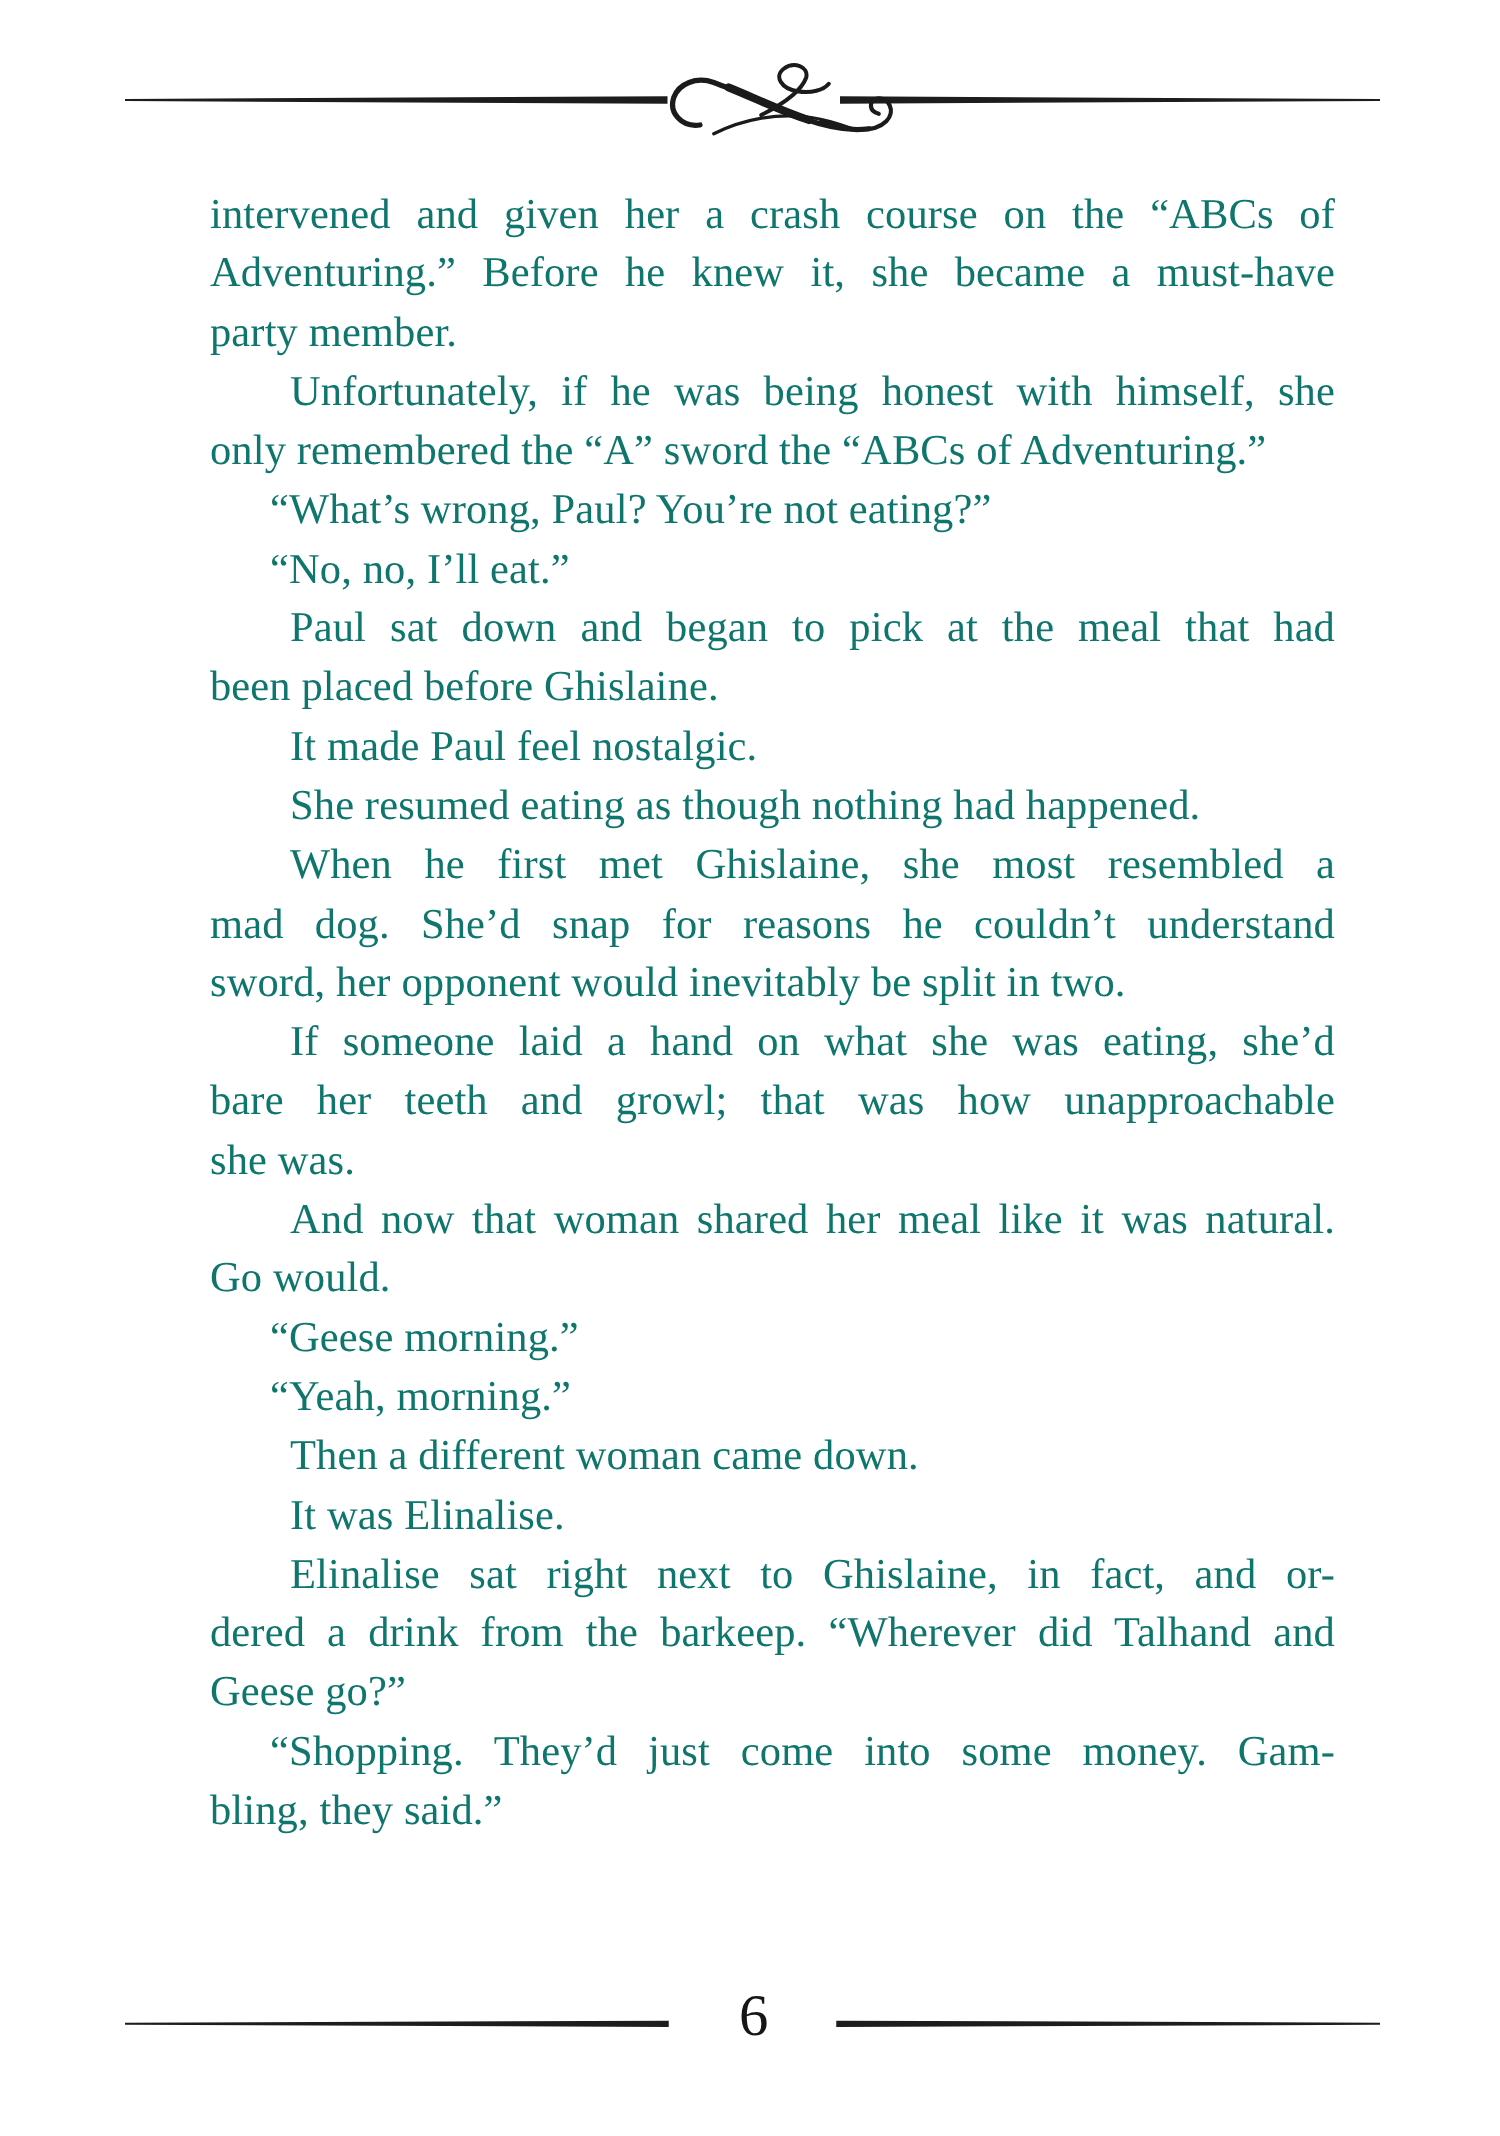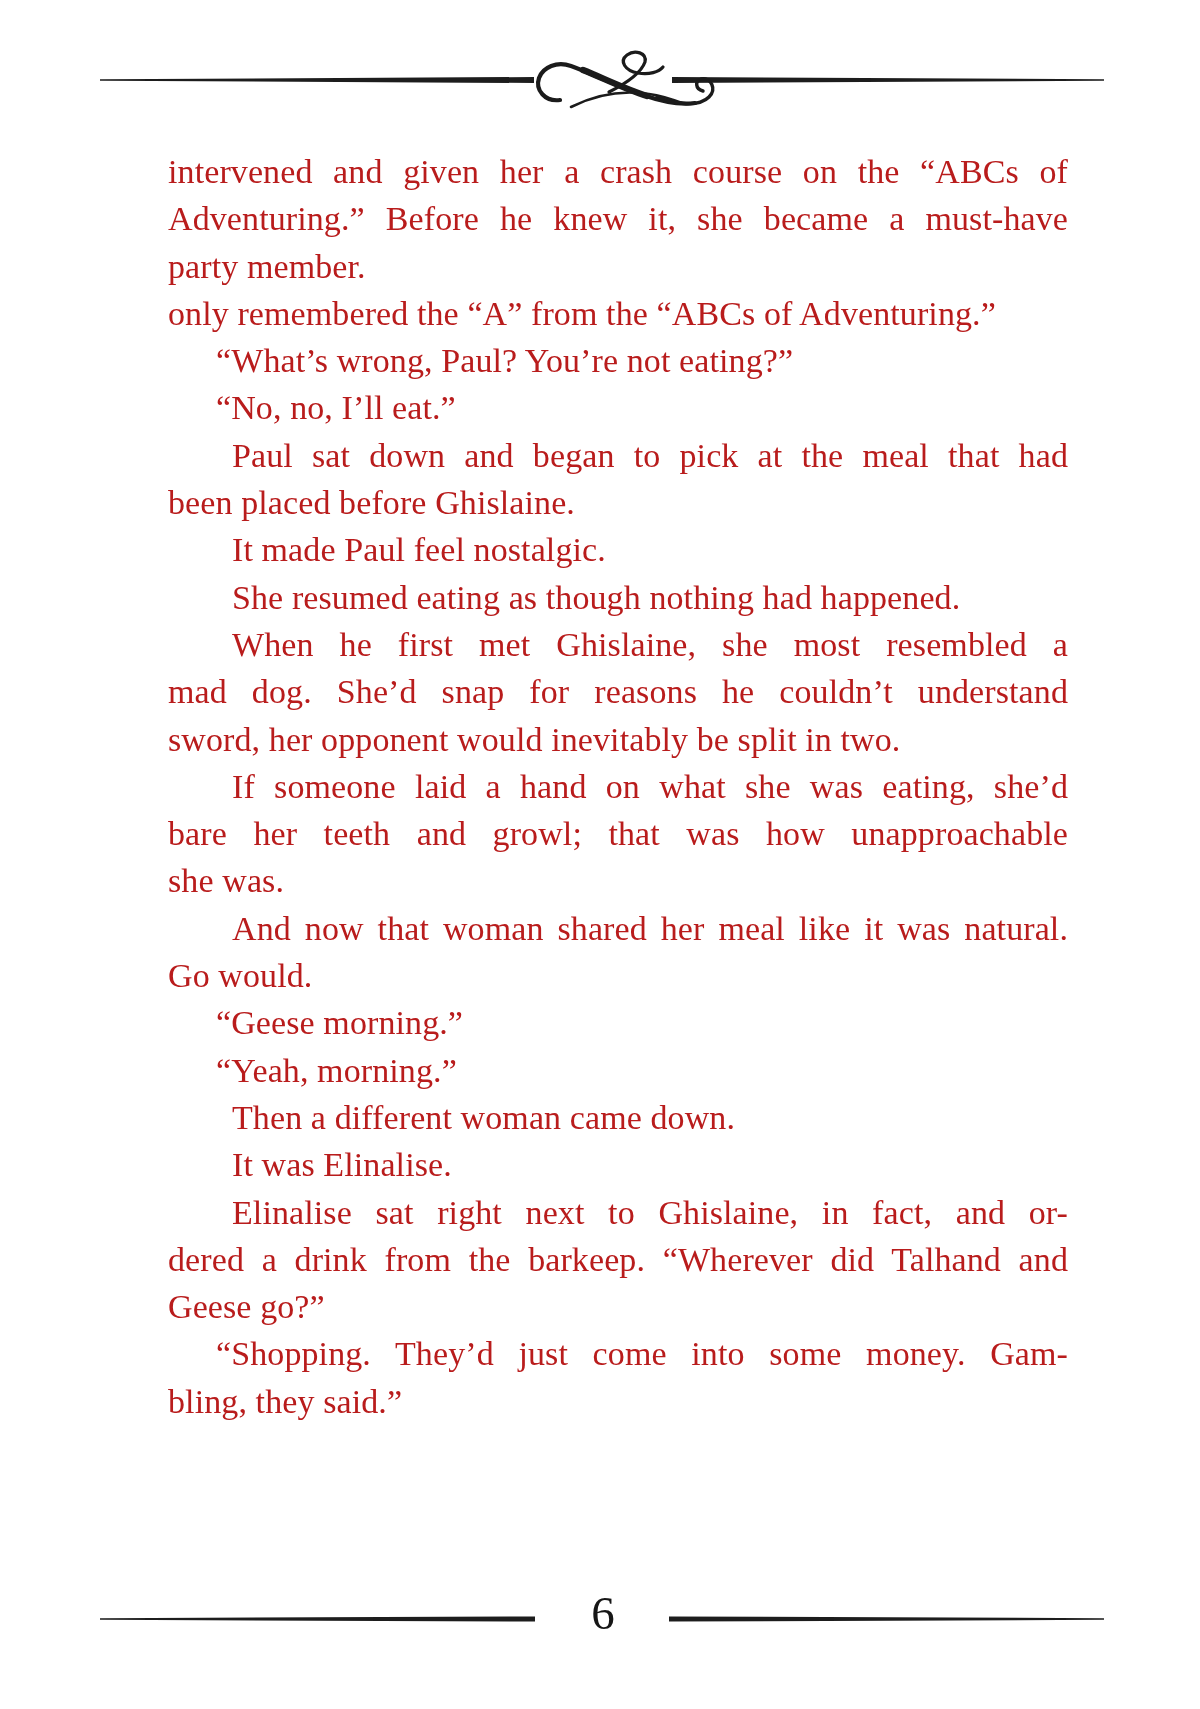--- a/index.html
+++ b/index.html
@@ -66,28 +66,29 @@
     <polygon class="rule-fill" points="575,32 1007,34.2 1007,35.8 575,38"></polygon>
     <g>
       <path class="flourish-stroke" stroke-width="4.2" d="M 463,55 C 448,57 438,45 442,33 C 446,22 460,16 474,21 C 496,29 520,41 546,50 C 566,57 584,60 598,58"></path>
       <path class="flourish-stroke" stroke-width="6.5" d="M 486,25 C 506,33 528,44 550,51"></path>
       <path class="flourish-stroke" stroke-width="3.2" d="M 512,47 C 530,38 544,28 548,17 C 550,8 538,4 530,10 C 522,16 528,26 541,28 C 552,30 562,27 566,22"></path>
       <path class="flourish-stroke" stroke-width="2.6" d="M 474,62 C 498,50 526,45 552,49 C 566,51 577,55 585,58"></path>
       <path class="flourish-stroke" stroke-width="3.4" d="M 560,52 C 580,60 602,62 612,52 C 620,44 614,32 604,34 C 598,36 598,44 606,46"></path>
     </g>
   </svg>
 
-  <div class="text-block" style="color: #b91c1c;">
+  <div class="text-block" style="color: #0f766e;">
       <div class="para">
         <div class="line">intervened and given her a crash course on the “ABCs of</div>
         <div class="line">Adventuring.” Before he knew it, she became a must-have</div>
         <div class="line last">party member.</div>
       </div>
       <div class="para">
-        <div class="line last">only remembered the “A” from the “ABCs of Adventuring.”</div>
+        <div class="line indent-word">Unfortunately, if he was being honest with himself, she</div>
+        <div class="line last">only remembered the “A” sword the “ABCs of Adventuring.”</div>
       </div>
       <div class="para">
         <div class="line last indent-quote">“What’s wrong, Paul? You’re not eating?”</div>
       </div>
       <div class="para">
         <div class="line last indent-quote">“No, no, I’ll eat.”</div>
       </div>
       <div class="para">
         <div class="line indent-word">Paul sat down and began to pick at the meal that had</div>
         <div class="line last">been placed before Ghislaine.</div>

